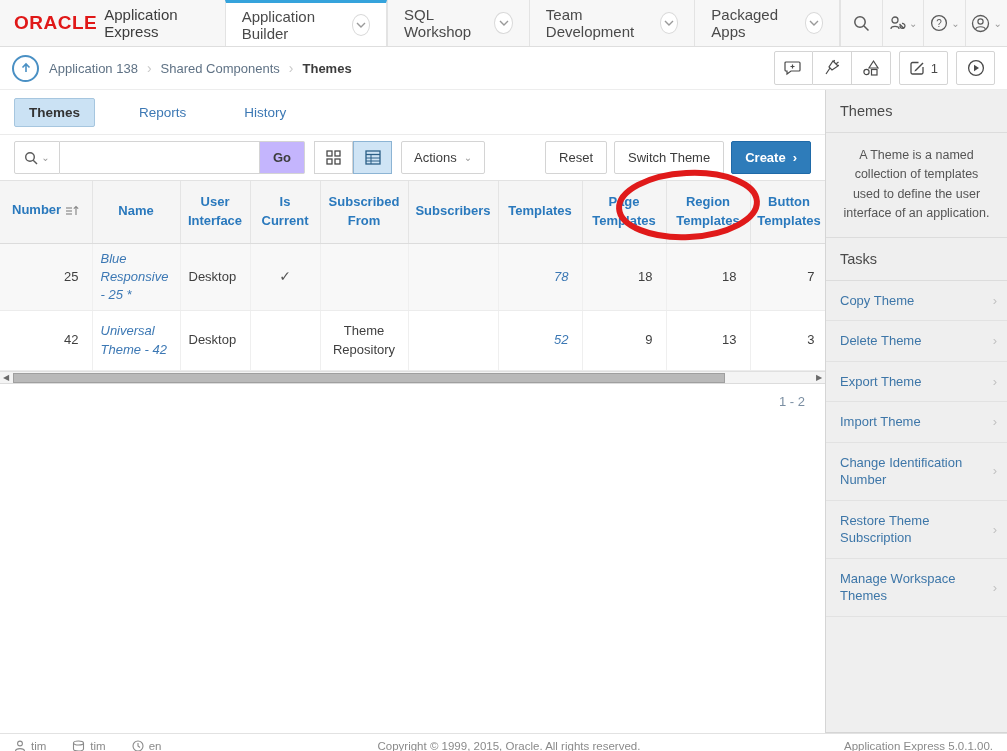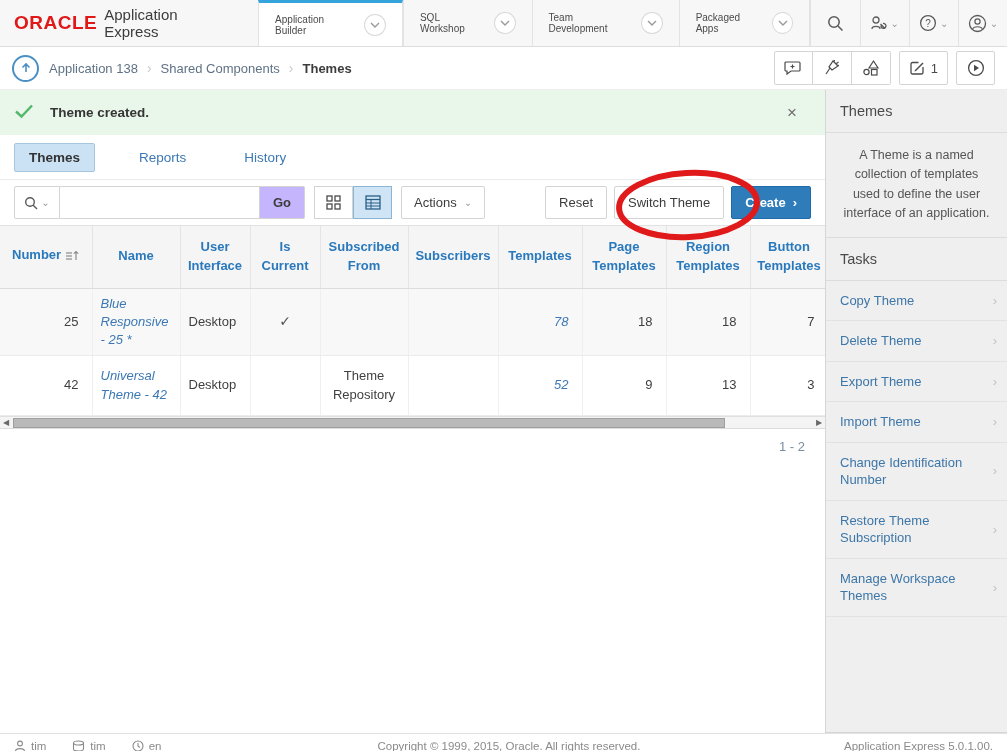--- a/index.html
+++ b/index.html
@@ -5,21 +5,21 @@
   * { margin:0; padding:0; box-sizing:border-box; }
   html,body { width:1007px; height:751px; overflow:hidden; background:#fff;
     font-family:"Liberation Sans","DejaVu Sans",sans-serif; font-size:13px; color:#404040; }
   .page { width:1007px; height:751px; display:flex; flex-direction:column; position:relative; }
 
   
   .topnav { height:47px; display:flex; align-items:stretch; background:#f7f7f7; border-bottom:1px solid #dedede; flex:0 0 auto; }
   .brand { display:flex; align-items:center; padding:0 26px 0 14px; }
   .brand .oracle { color:#e01818; font-weight:bold; font-size:19px; letter-spacing:.5px; }
   .brand .product { color:#3c3c3c; font-size:15px; margin-left:7px; }
-  .nav-tab { display:flex; align-items:center; gap:8px; padding:0 16px; border-left:1px solid #e3e3e3; color:#4a4a4a; font-size:10px; cursor:pointer; position:relative; }
+  .nav-tab { display:flex; align-items:center; gap:8px; padding:0 16px; border-left:1px solid #e3e3e3; color:#4a4a4a; font-size:15px; cursor:pointer; position:relative; }
   .nav-tab.active { background:#fff; border-top:3px solid #35a3dc; border-left:1px solid #e3e3e3; border-right:1px solid #e3e3e3; }
   .chev-circle { width:22px; height:22px; border:1px solid #d9d9d9; border-radius:50%; display:flex; align-items:center; justify-content:center; color:#9a9a9a; background:#fff; }
   .nav-spacer { flex:1; border-left:1px solid #e3e3e3; }
   .nav-icon { width:50px; display:flex; align-items:center; justify-content:center; border-left:1px solid #e3e3e3; color:#5a5a5a; gap:3px; cursor:pointer; }
   .nav-icon svg { display:block; }
   .mini-chev { color:#9a9a9a; font-size:10px; }
 
   
   .crumbbar { height:43px; background:#fff; border-bottom:1px solid #ededed; display:flex; align-items:center; padding:0 12px; flex:0 0 auto; }
   .up-circle { width:27px; height:27px; border:2px solid #4a90c4; border-radius:50%; color:#4a90c4; display:flex; align-items:center; justify-content:center; margin-right:10px; cursor:pointer; }
@@ -223,29 +223,20 @@
             <circle cx="9" cy="9" r="7.4" fill="none" stroke="currentColor" stroke-width="1.3"></circle>
             <path d="M7 5.8 L12 9 L7 12.2 z" fill="currentColor"></path>
           </svg>
       </div>
     </div>
   </div>
 
   <div class="split">
     <div class="main">
 
-      <div class="banner">
-        <span class="check-ic">
-          <svg width="20" height="16" viewBox="0 0 20 16">
-              <path d="M2 8.5 L7.5 13.5 L18 2.5" fill="none" stroke="currentColor" stroke-width="2.4"></path>
-            </svg>
-        </span>
-        <span class="banner-text">Theme created.</span>
-        <span class="banner-close">×</span>
-      </div>
 
       <div class="ptabs">
         <span class="ptab selected">Themes</span>
         <span class="ptab">Reports</span>
         <span class="ptab">History</span>
       </div>
 
       <div class="toolbar">
         <div class="search-grp">
           <div class="search-drop">

